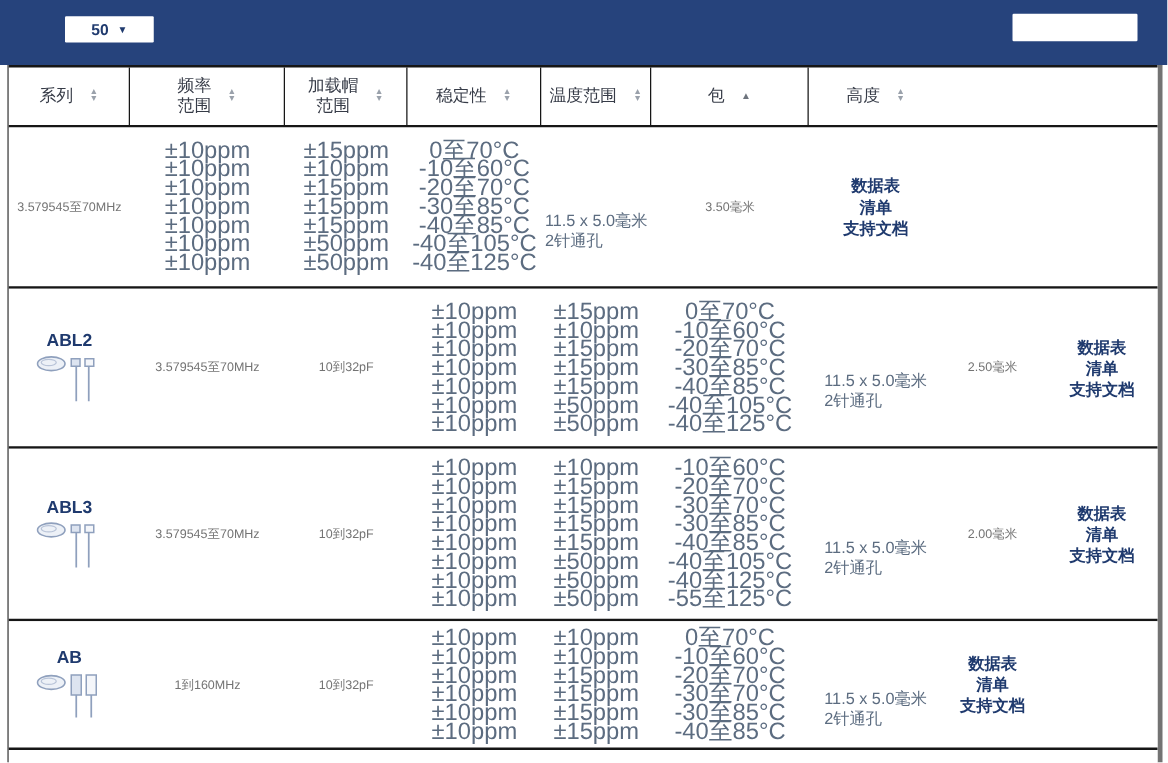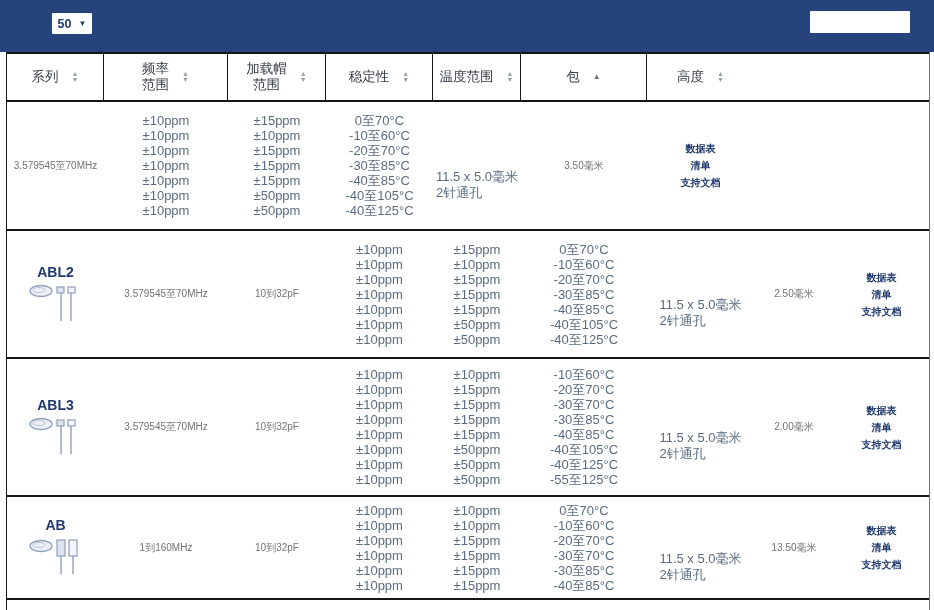--- a/index.html
+++ b/index.html
@@ -1,29 +1,29 @@
 <!DOCTYPE html>
 <html><head>
 <meta charset="utf-8">
 <style>
   html,body{margin:0;padding:0;background:#fff;}
   body{width:934px;height:610px;overflow:hidden;font-family:"Liberation Sans","DejaVu Sans",sans-serif;}
 
   
   .topbar{position:relative;width:934px;height:52px;background:#26437C;}
-  .page-size{position:absolute;left:52px;top:13px;width:40px;height:21px;background:#fff;
+  .page-size{position:absolute;left:52px;top:13px;width:71px;height:21px;background:#fff;
     display:flex;align-items:center;justify-content:center;gap:7px;cursor:pointer;border-radius:1px;}
   .page-size .val{font-size:12.5px;font-weight:700;color:#1F3A6E;}
   .page-size .caret{font-size:8px;color:#1F3A6E;line-height:1;}
   .search-input{position:absolute;right:24px;top:11px;width:100px;height:22px;border:none;
     background:#fff;outline:none;font-size:12px;padding:0 6px;box-sizing:border-box;border-radius:1px;}
 
   
   .tbl{margin-left:6px;width:924px;box-sizing:border-box;
-    border-left:1px solid #161616;border-right:1px solid #737373;}
+    border-left:1px solid #161616;border-right:4px solid #737373;}
   .grid{display:grid;grid-template-columns:97px 124px 98px 107px 88px 126px 107px 80px 95px;}
 
   .thead{height:50px;border-top:2px solid #161616;border-bottom:2px solid #161616;box-sizing:border-box;background:#fff;}
   .th{display:flex;align-items:center;justify-content:center;gap:13px;
     border-right:1px solid #161616;box-sizing:border-box;cursor:pointer;}
   .th:last-child{border-right:none;}
   .th .lbl{font-size:13.5px;color:#363B47;text-align:center;white-space:pre-line;line-height:16px;}
   .sort-both{display:inline-flex;flex-direction:column;align-items:center;color:#9AA1AB;
     font-size:7px;line-height:6px;letter-spacing:0;}
   .sort-asc{color:#6E747D;font-size:8px;line-height:8px;}
@@ -32,24 +32,24 @@
   .row.r1{height:129px;}
   .row.r2{height:128px;}
   .row.r3{height:138px;}
   .row.r4{height:103px;}
   .cell{display:flex;flex-direction:column;align-items:center;justify-content:center;box-sizing:border-box;}
 
   .series-link{font-size:14px;font-weight:700;color:#1F3A6E;text-decoration:none;cursor:pointer;}
   .series-cell{gap:1px;}
 
   .plain{font-size:10px;color:#737373;text-align:center;}
-  .multi{font-size:13px;color:#5C6C80;text-align:center;line-height:15px;white-space:pre-line;}
+  .multi{font-size:19px;color:#5C6C80;text-align:center;line-height:15px;white-space:pre-line;}
   .pkg-inner{display:inline-block;text-align:left;font-size:13px;color:#5C6C80;line-height:16px;white-space:pre-line;margin-top:38px;}
 
-  .files-cell a{display:block;font-size:10px;font-weight:700;color:#1F3A6E;text-decoration:none;
+  .files-cell a{display:block;font-size:13px;font-weight:700;color:#1F3A6E;text-decoration:none;
     text-align:center;line-height:17px;cursor:pointer;}
 
   .stub{height:10px;background:#fff;}
 
   .crystal-icon{display:block;}
 </style>
 </head>
 <body>
 
 <div class="topbar">
@@ -318,23 +318,20 @@
 -10至60°C
 -20至70°C
 -30至70°C
 -30至85°C
 -40至85°C</span>
     </div>
     <div class="cell">
       <span class="pkg-inner">11.5 x 5.0毫米
 2针通孔</span>
     </div>
-    <div class="cell">
-      <span class="plain">13.50毫米</span>
-    </div>
     <div class="cell files-cell">
       <a>数据表</a>
       <a>清单</a>
       <a>支持文档</a>
     </div>
   </div>
 
   <div class="stub"></div>
 </div>
 

